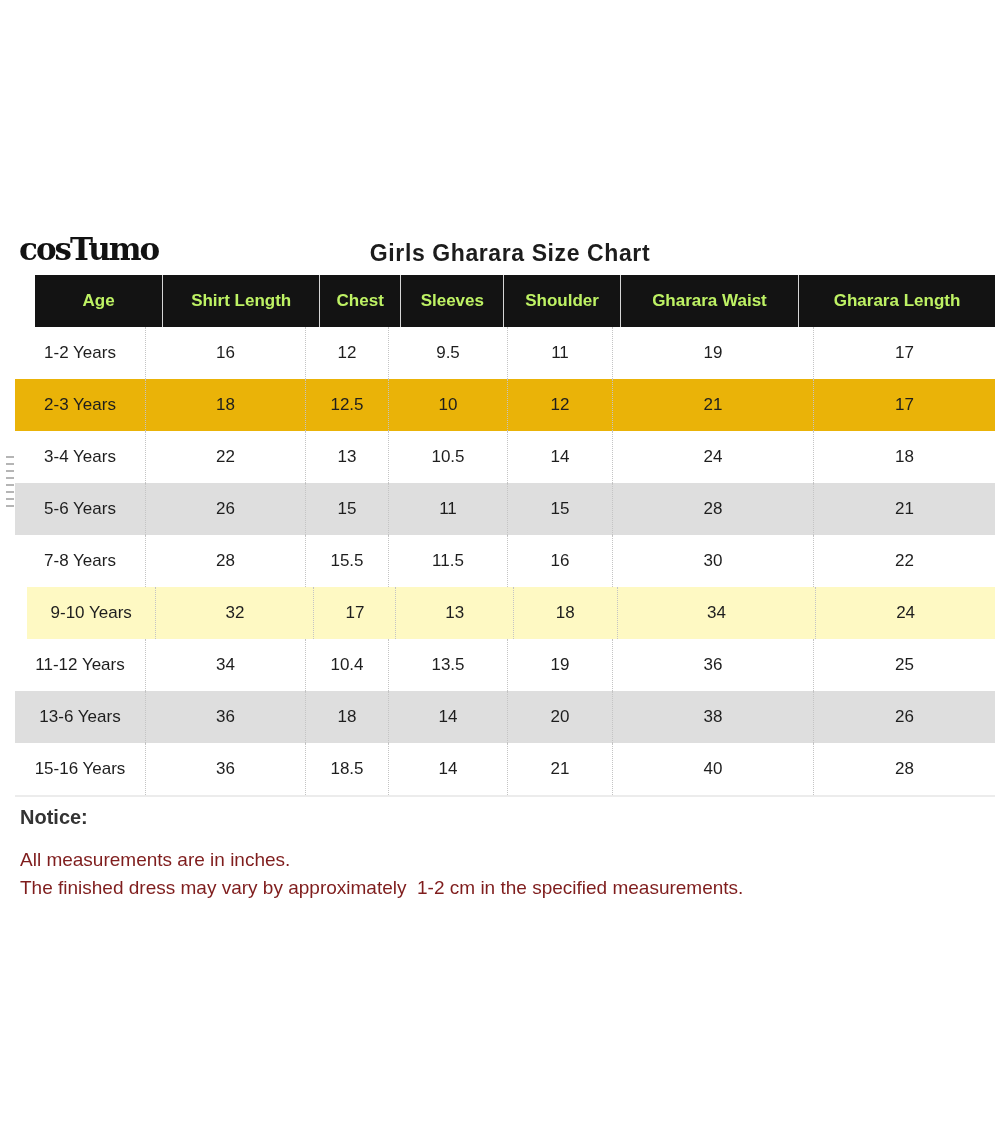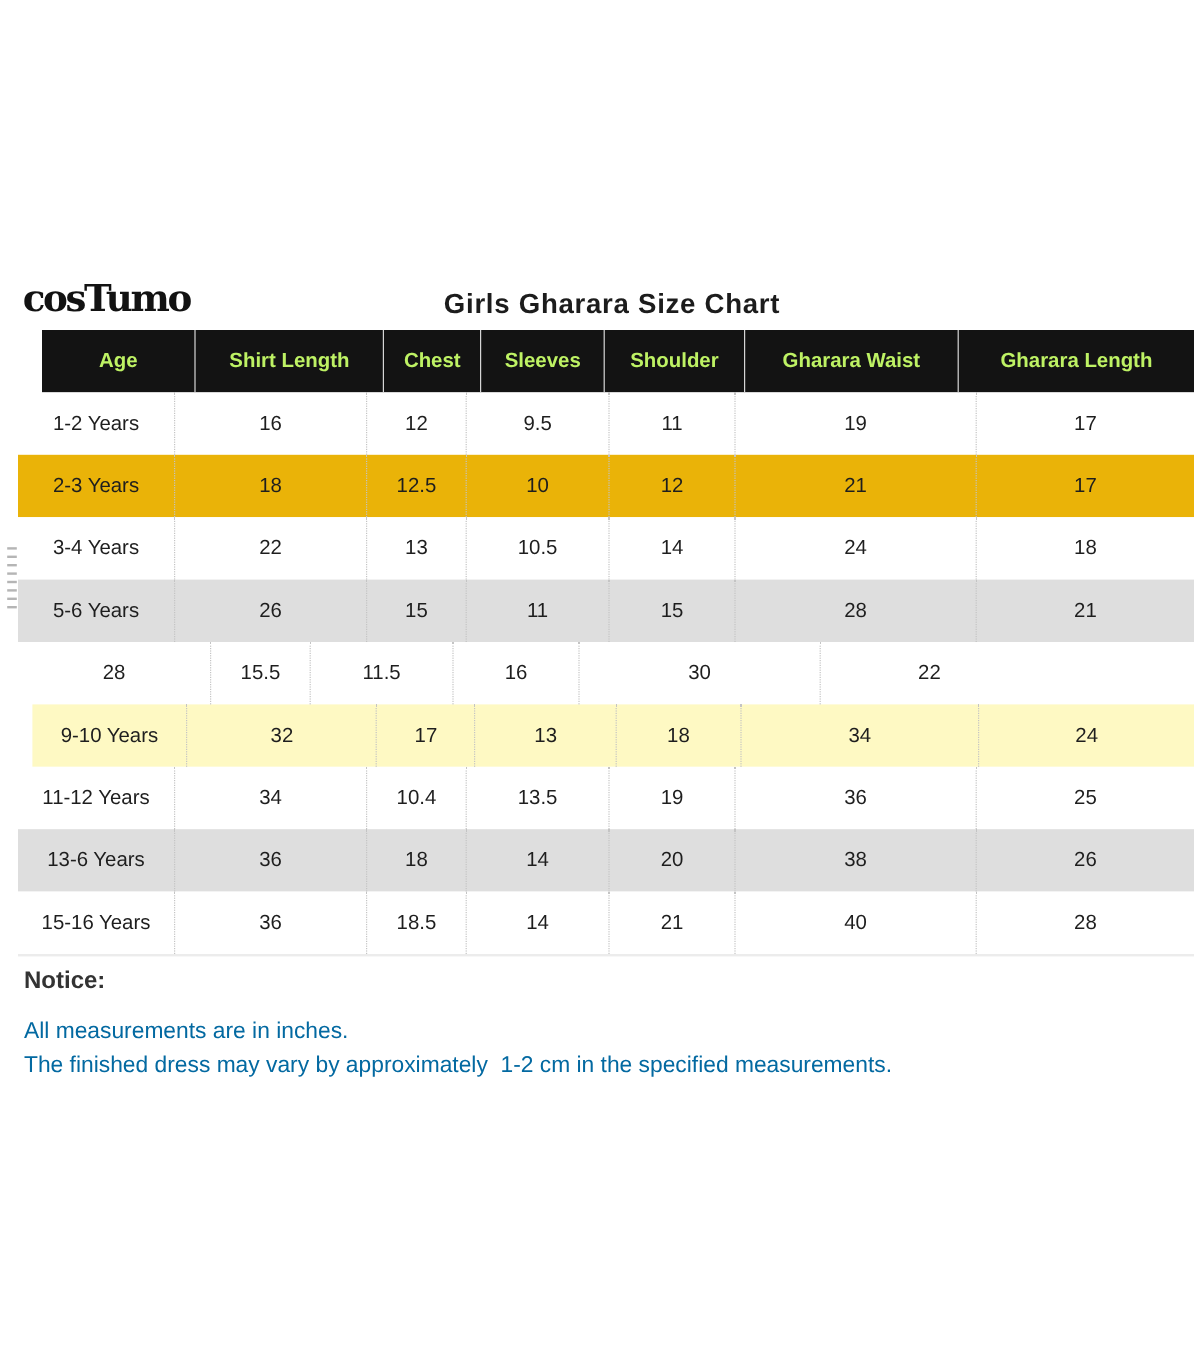--- a/index.html
+++ b/index.html
@@ -62,21 +62,21 @@
     background: #b5b5b5; margin-bottom: 5px;
   }
 
   
   .notice-label {
     position: absolute; left: 20px; top: 806px;
     font-weight: bold; font-size: 20px; color: #333333;
   }
   .notice-lines {
     position: absolute; left: 20px; top: 846px;
-    font-size: 19px; color: #0369a1; line-height: 28px;
+    font-size: 19px; color: #7f1d1d; line-height: 28px;
   }
   .notice-line { white-space: pre-wrap; }
 </style>
 </head>
 <body>
 
 <div class="canvas">
 
   <div class="logo">cosTumo</div>
 
@@ -123,20 +123,21 @@
         <div class="tr" style="background: rgb(222, 222, 222);">
           <div class="td c0">5-6 Years</div>
           <div class="td c1">26</div>
           <div class="td c2">15</div>
           <div class="td c3">11</div>
           <div class="td c4">15</div>
           <div class="td c5">28</div>
           <div class="td c6">21</div>
         </div>
         <div class="tr">
+          <div class="td c0">7-8 Years</div>
           <div class="td c1">28</div>
           <div class="td c2">15.5</div>
           <div class="td c3">11.5</div>
           <div class="td c4">16</div>
           <div class="td c5">30</div>
           <div class="td c6">22</div>
         </div>
         <div class="tr" style="background: #fef9c3; margin-left: 12px;">
           <div class="td c0">9-10 Years</div>
           <div class="td c1">32</div>

